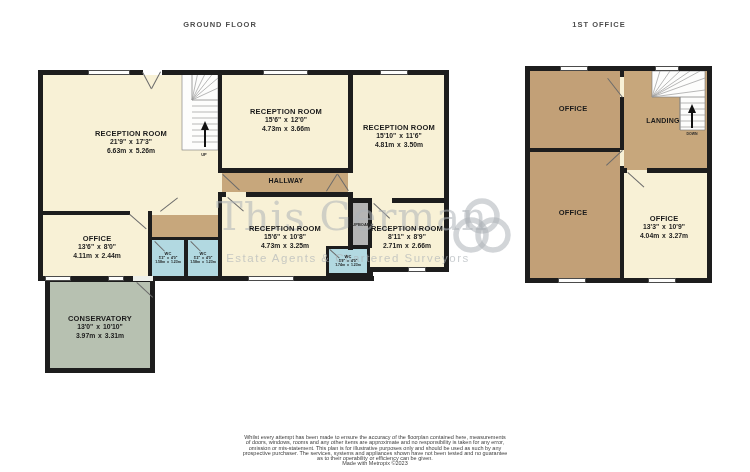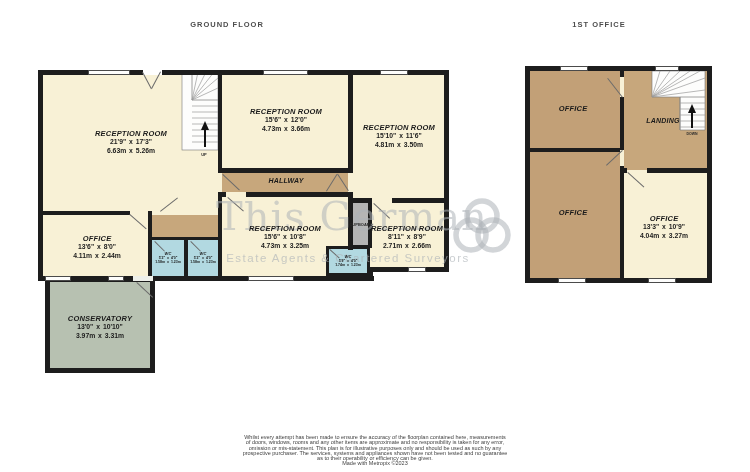--- a/index.html
+++ b/index.html
@@ -19,21 +19,21 @@
   .open{position:absolute;background:#f6efd5;z-index:4;}
   
   .door{position:absolute;height:1.2px;background:#6b6b6b;transform-origin:0 0;z-index:4;}
   
   .box{position:absolute;box-sizing:border-box;border:3px solid var(--wall);z-index:3;}
   
   .stairs{position:absolute;z-index:2;}
   
   .lbl{position:absolute;transform:translate(-50%,-50%);text-align:center;font-weight:bold;
        color:#1b1b1b;z-index:7;white-space:nowrap;line-height:1.25;}
-  .lbl .nm{font-size:7.5px;letter-spacing:.2px;font-style:italic;}
+  .lbl .nm{font-size:7.5px;letter-spacing:.2px;}
   .lbl .dm{font-size:6.8px;word-spacing:1px;}
   .lbl.small .nm{font-size:4px;}
   .lbl.small .dm{font-size:3.5px;}
   .lbl.tiny{font-size:4px;color:#2a2a2a;}
   .floor-title{position:absolute;transform:translate(-50%,-50%);font-size:7.5px;font-weight:bold;
        letter-spacing:1px;color:#4d4d4d;z-index:7;white-space:nowrap;}
   
   .wm{position:absolute;z-index:6;pointer-events:none;}
   .wm-name{transform:translate(-50%,-50%);font-family:"DejaVu Serif","Liberation Serif",serif;
        font-size:40px;color:rgba(173,179,184,.55);letter-spacing:1px;white-space:nowrap;}
@@ -41,21 +41,21 @@
        letter-spacing:1.5px;white-space:nowrap;}
   
   .disclaimer{position:absolute;left:0;width:750px;top:435px;text-align:center;
        font-size:5.5px;line-height:5.3px;color:#3e3e3e;z-index:7;}
 </style>
 </head>
 <body>
 
 <div class="page">
 
-  <div class="floor-title" style="left:227px;top:24px;">GROUND FLOOR</div>
+  <div class="floor-title" style="left:220px;top:24px;">GROUND FLOOR</div>
   <div class="floor-title" style="left:599px;top:24px;">1ST OFFICE</div>
 
   <div>
 
     <div class="fill cream" style="left:41px;top:73px;width:405px;height:205px;"></div>
     <div class="fill" style="left:373px;top:272px;width:80px;height:12px;background:#ffffff;z-index:2;"></div>
     <div class="fill brown" style="left:222px;top:173px;width:126px;height:19px;z-index:2;"></div>
     <div class="fill brown" style="left:152px;top:215px;width:66px;height:22px;z-index:2;"></div>
     <div class="fill blue" style="left:152px;top:240px;width:32px;height:36px;z-index:2;"></div>
     <div class="fill blue" style="left:188px;top:240px;width:30px;height:36px;z-index:2;"></div>

